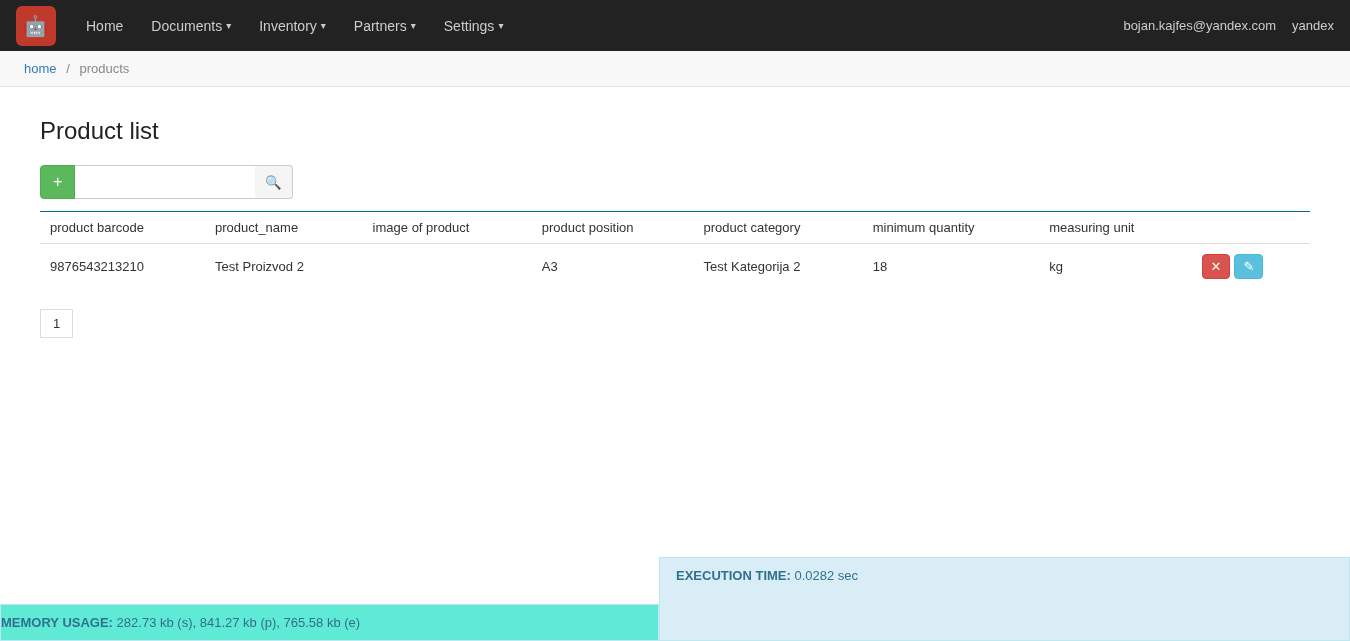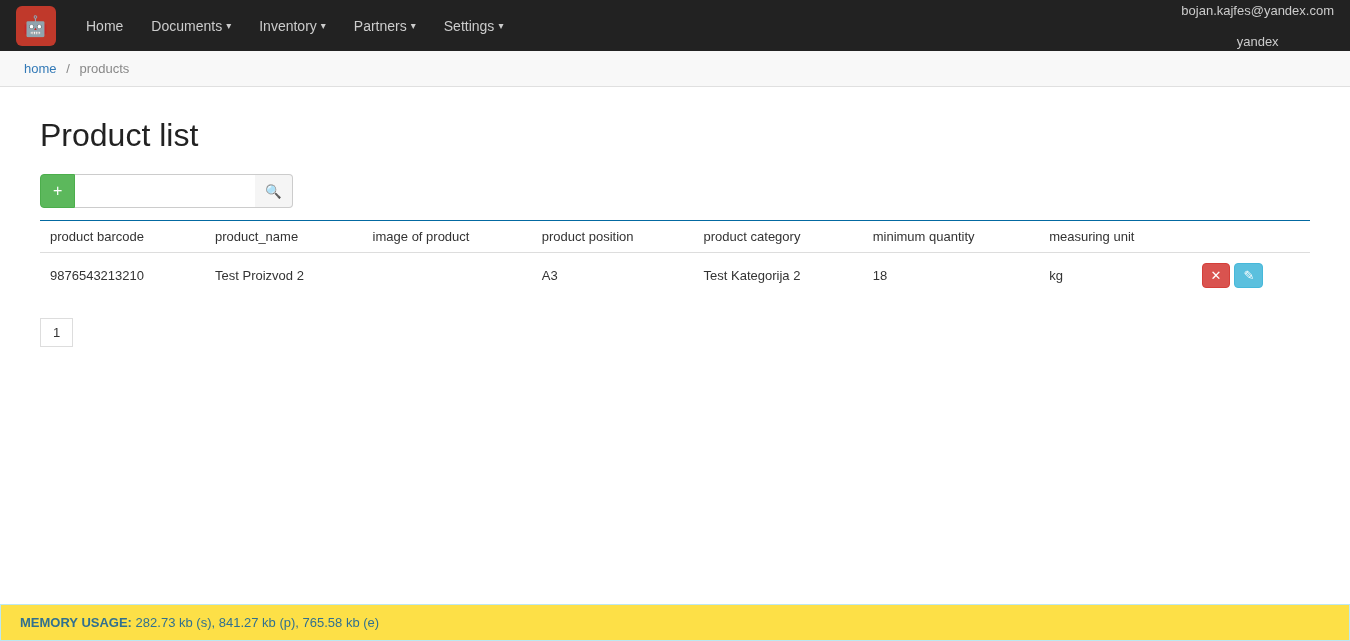--- a/index.html
+++ b/index.html
@@ -30,42 +30,42 @@
       padding: 0 14px;
       height: 51px;
       display: flex; align-items: center;
       cursor: pointer;
       font-size: 14px;
       white-space: nowrap;
     }
     .nav-item .caret { margin-left: 4px; font-size: 10px; }
     .nav-right {
       margin-left: auto;
-      display: flex; align-items: center; gap: 16px; flex-direction: column;
+      display: flex; align-items: center; gap: 16px;
     }
     .nav-right span { color: #ccc; font-size: 13px; }
     .nav-right .logout { color: #ccc; cursor: pointer; }
 
     
     .breadcrumb-bar {
       background: #f8f8f8;
       border-bottom: 1px solid #e0e0e0;
       padding: 10px 24px;
       font-size: 13px;
       color: #888;
     }
     .breadcrumb-bar a { color: #337ab7; text-decoration: none; }
     .breadcrumb-bar .sep { margin: 0 6px; }
 
     
     .main-content {
       padding: 30px 40px;
     }
     .page-title {
-      font-size: 32px;
+      font-size: 24px;
       font-weight: 300;
       margin-bottom: 20px;
       color: #222;
     }
 
     
     .toolbar {
       display: flex;
       align-items: center;
       gap: 0;
@@ -173,25 +173,26 @@
     .footer-bars {
       position: fixed;
       bottom: 0;
       left: 0;
       right: 0;
       display: flex;
       gap: 0;
     }
     .footer-memory {
       flex: 1;
-      background: #fde047;
+      background: #5eead4;
       border: 1px solid #bce8f1;
       color: #31708f;
-      padding: 10px 19px;
-      font-size: 13px;
+      padding: 10px 0;
+      font-size: 13px;
+      margin-top: 47px;
     }
     .footer-exec {
       flex: 1;
       background: #d9edf7;
       border: 1px solid #bce8f1;
       color: #31708f;
       padding: 10px 16px;
       font-size: 13px;
     }
     .footer-memory strong, .footer-exec strong { font-weight: bold; }
@@ -278,13 +279,17 @@
   <div class="pagination">
     <button class="page-btn active">1</button>
   </div>
 </div>
 
 <div class="footer-bars">
   <div class="footer-memory">
     <strong>MEMORY USAGE:</strong>
     <span>282.73 kb (s), 841.27 kb (p), 765.58 kb (e)</span>
   </div>
+  <div class="footer-exec">
+    <strong>EXECUTION TIME:</strong>
+    <span>0.0282 sec</span>
+  </div>
 </div>
 
 </body></html>

